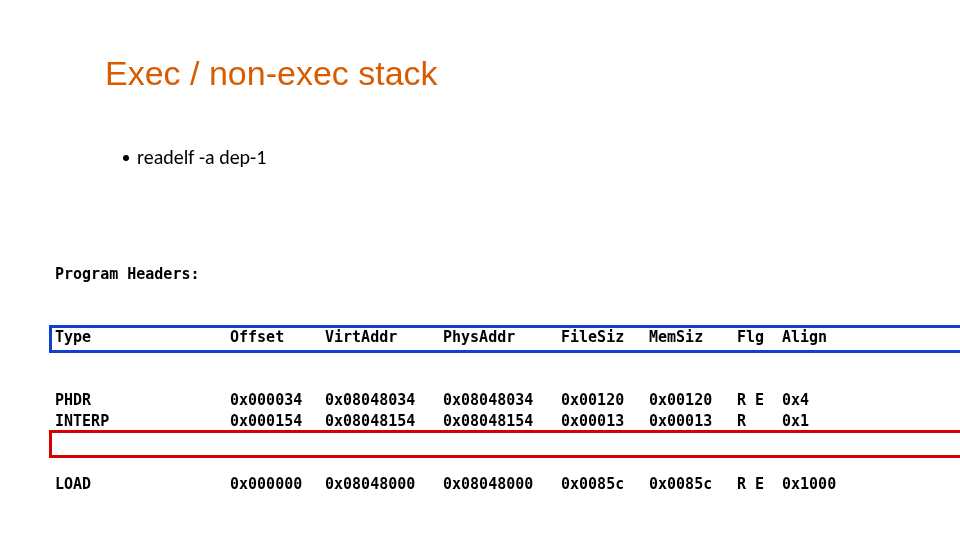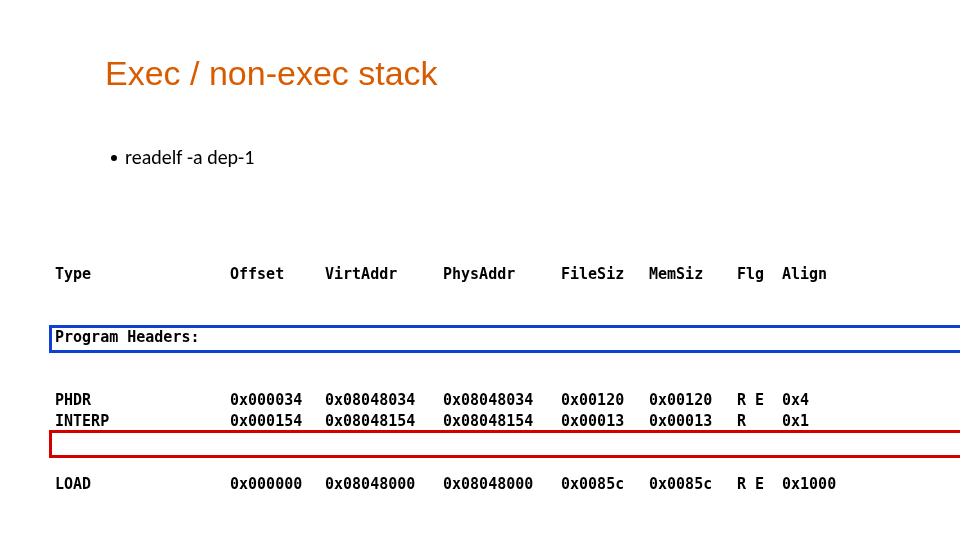--- a/index.html
+++ b/index.html
@@ -21,21 +21,21 @@
   .title {
     font-size: 34px;
     color: #D95B00;
     font-weight: 400;
     position: absolute;
     left: 70px;
     top: 54px;
   }
   .bullet {
     position: absolute;
-    left: 76px;
+    left: 88px;
     top: 145px;
     font-size: 20px;
     color: #000;
     font-family: 'Segoe UI', 'Calibri', Arial, sans-serif;
   }
   .bullet .dot {
     display: inline-block;
     width: 6px; height: 6px;
     border-radius: 50%;
     background: #000;
@@ -89,22 +89,22 @@
 
 <div class="slide">
 
   <div class="title">Exec / non-exec stack</div>
 
   <div class="bullet">
     <span class="dot"></span><span>readelf -a dep-1</span>
   </div>
 
   <div class="code-block">
+    <div class="row">Program Headers:</div>
     <div class="row"><span class="c-type">Type</span><span class="c-offset">Offset</span><span class="c-virt">VirtAddr</span><span class="c-phys">PhysAddr</span><span class="c-filesz">FileSiz</span><span class="c-memsz">MemSiz</span><span class="c-flg">Flg</span><span class="c-align">Align</span></div>
-    <div class="row">Program Headers:</div>
     <div id="rows-a"><div class="row"><span class="c-type">PHDR</span><span class="c-offset">0x000034</span><span class="c-virt">0x08048034</span><span class="c-phys">0x08048034</span><span class="c-filesz">0x00120</span><span class="c-memsz">0x00120</span><span class="c-flg">R E</span><span class="c-align">0x4</span></div><div class="row"><span class="c-type">INTERP</span><span class="c-offset">0x000154</span><span class="c-virt">0x08048154</span><span class="c-phys">0x08048154</span><span class="c-filesz">0x00013</span><span class="c-memsz">0x00013</span><span class="c-flg">R</span><span class="c-align">0x1</span></div></div>
     <div id="rows-b"><div class="row"><span class="c-type">LOAD</span><span class="c-offset">0x000000</span><span class="c-virt">0x08048000</span><span class="c-phys">0x08048000</span><span class="c-filesz">0x0085c</span><span class="c-memsz">0x0085c</span><span class="c-flg">R E</span><span class="c-align">0x1000</span></div></div>
   </div>
 
   <div class="highlight-blue" id="hl-blue" style="top: 325px;"></div>
   <div class="highlight-red" id="hl-red" style="top: 430px;"></div>
 
 </div>
 
 </body></html>

